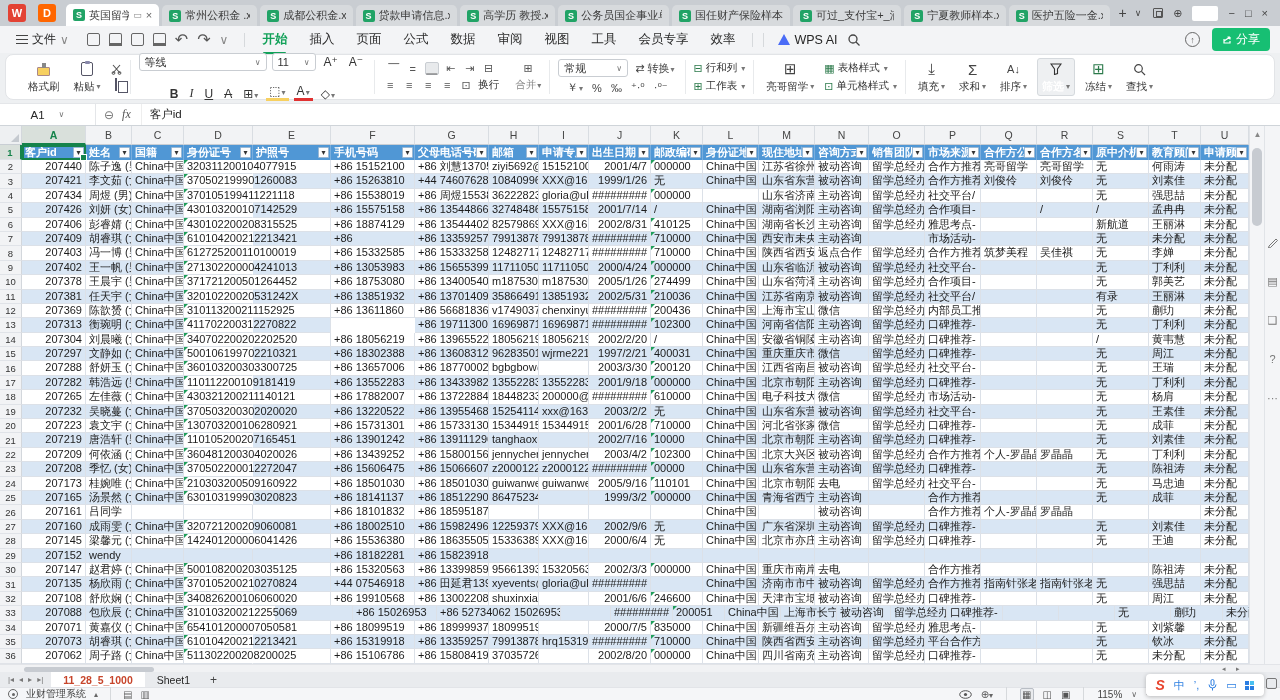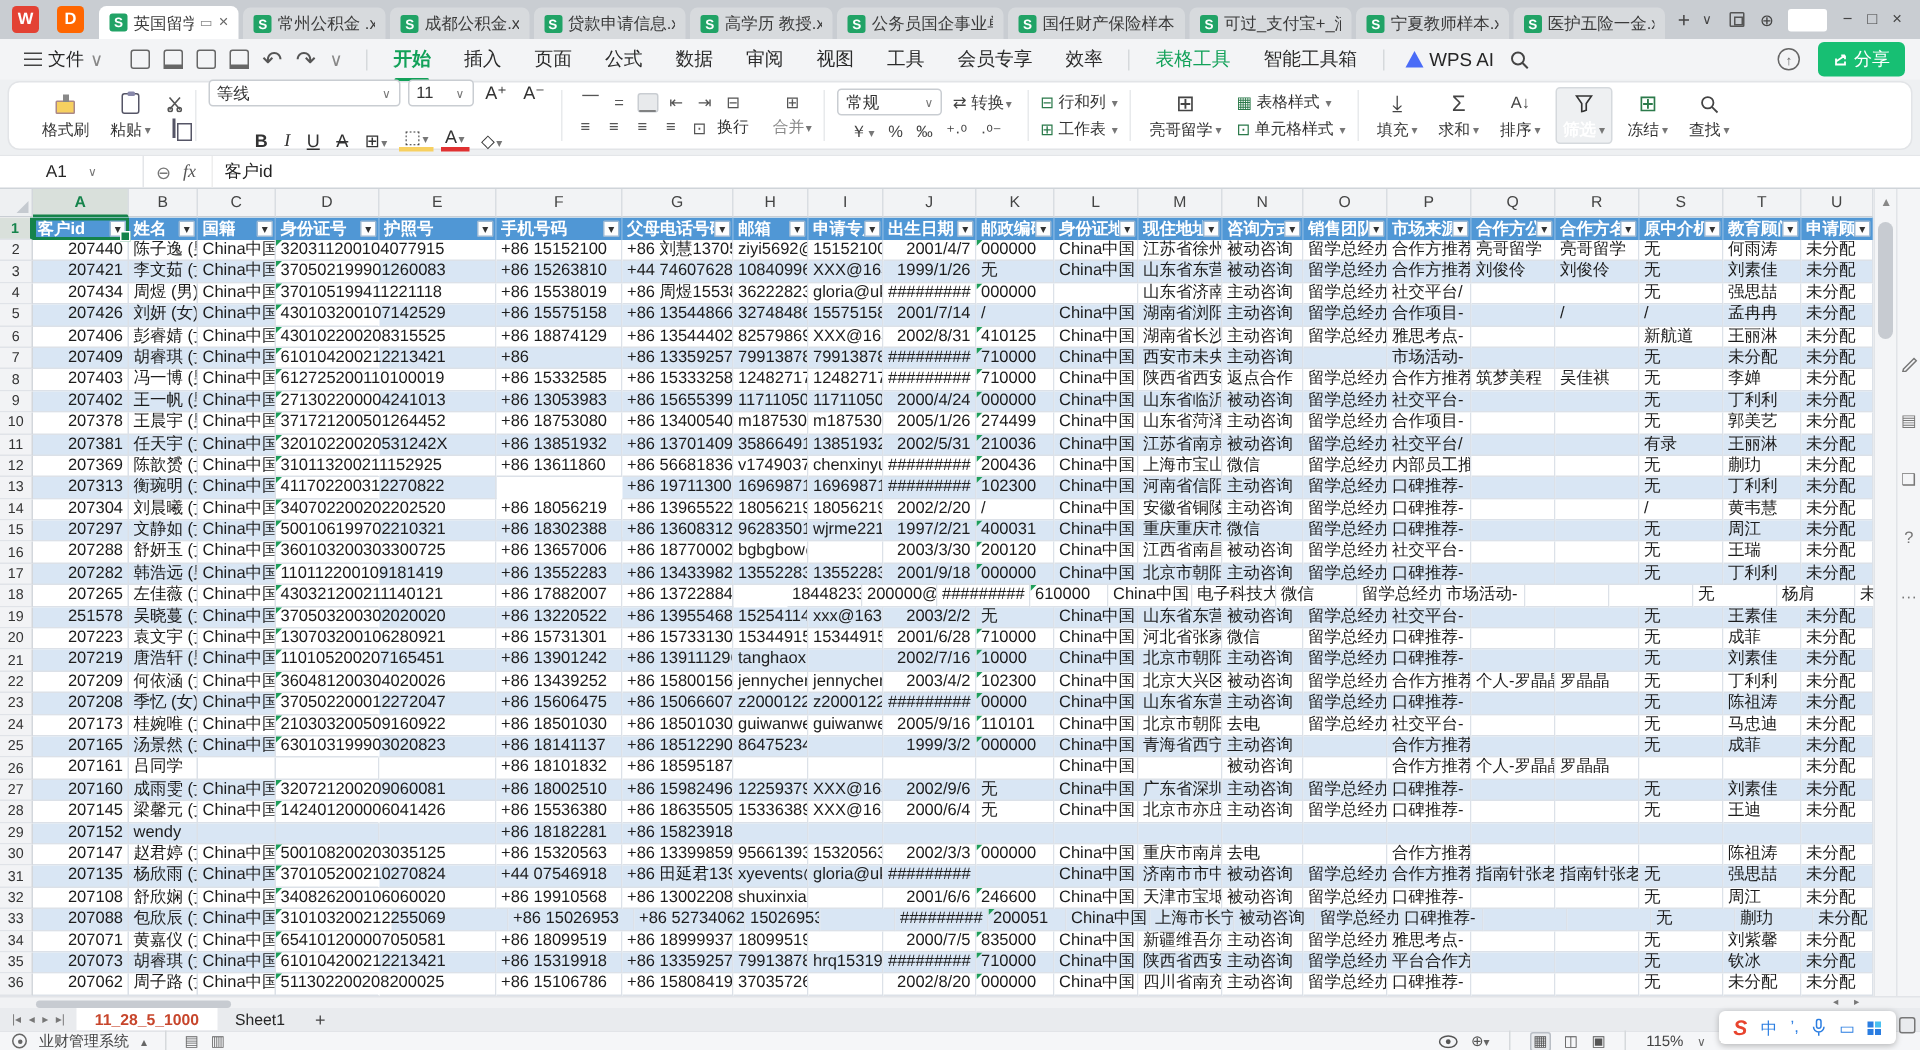--- a/index.html
+++ b/index.html
@@ -231,24 +231,20 @@
         <div class="menu-item">页面</div>
         <div class="menu-item">公式</div>
         <div class="menu-item">数据</div>
         <div class="menu-item">审阅</div>
         <div class="menu-item">视图</div>
         <div class="menu-item">工具</div>
         <div class="menu-item">会员专享</div>
         <div class="menu-item">效率</div>
       </div>
     <div class="vdiv"></div>
-    <div style="display:flex">
-        <div class="menu-item ctx">表格工具</div>
-        <div class="menu-item">智能工具箱</div>
-      </div>
     <div class="vdiv"></div>
     <div class="aitem">
       <span class="ailogo"></span>
       <span>WPS AI</span>
     </div>
     <svg width="14" height="14" viewBox="0 0 14 14">
         <circle cx="6" cy="6" r="4" fill="none" stroke="#444" stroke-width="1.3"></circle>
         <line x1="9" y1="9" x2="12.5" y2="12.5" stroke="#444" stroke-width="1.3"></line>
       </svg>
     <div class="mright">
@@ -961,38 +957,38 @@
       </div>
       <div class="r">
         <div class="rn">18</div>
         <div class="c ar" style="width: 64px;">207265</div>
         <div class="c" style="width: 46px;">左佳薇 (女</div>
         <div class="c" style="width: 52px;">China中国</div>
         <div class="c ovf tri" style="width: 69px;">430321200211140121</div>
         <div class="c" style="width: 78px;"></div>
         <div class="c" style="width: 84px;">+86 17882007</div>
         <div class="c" style="width: 74px;">+86 13722884680</div>
-        <div class="c" style="width: 50px; margin-left: 36px;">18448233</div>
+        <div class="c" style="width: 50px;">18448233</div>
         <div class="c" style="width: 50px;">200000@qq</div>
         <div class="c ar" style="width: 62px;">#########</div>
         <div class="c tri" style="width: 52px;">610000</div>
         <div class="c" style="width: 56px;">China中国</div>
         <div class="c" style="width: 56px;">电子科技大</div>
         <div class="c" style="width: 54px;">微信</div>
         <div class="c" style="width: 56px;">留学总经办</div>
         <div class="c" style="width: 56px;">市场活动-</div>
         <div class="c" style="width: 56px;"></div>
         <div class="c" style="width: 56px;"></div>
         <div class="c" style="width: 56px;">无</div>
         <div class="c" style="width: 52px;">杨肩</div>
         <div class="c" style="width: 48px;">未分配</div>
       </div>
       <div class="r band">
         <div class="rn">19</div>
-        <div class="c ar" style="width: 64px;">251578</div>
+        <div class="c ar" style="width: 64px;">207232</div>
         <div class="c" style="width: 46px;">吴晓蔓 (女</div>
         <div class="c" style="width: 52px;">China中国</div>
         <div class="c ovf tri" style="width: 69px;">370503200302020020</div>
         <div class="c" style="width: 78px;"></div>
         <div class="c" style="width: 84px;">+86 13220522</div>
         <div class="c" style="width: 74px;">+86 13955468251</div>
         <div class="c" style="width: 50px;">152541145</div>
         <div class="c" style="width: 50px;">xxx@163.c</div>
         <div class="c ar" style="width: 62px;">2003/2/2</div>
         <div class="c" style="width: 52px;">无</div>
@@ -1317,21 +1313,21 @@
         <div class="c" style="width: 56px;"></div>
         <div class="c" style="width: 56px;">无</div>
         <div class="c" style="width: 52px;">周江</div>
         <div class="c" style="width: 48px;">未分配</div>
       </div>
       <div class="r band">
         <div class="rn">33</div>
         <div class="c ar" style="width: 64px;">207088</div>
         <div class="c" style="width: 46px;">包欣辰 (女</div>
         <div class="c" style="width: 52px;">China中国</div>
-        <div class="c ovf tri" style="width: 77px;">310103200212255069</div>
+        <div class="c ovf tri" style="width: 91px;">310103200212255069</div>
         <div class="c" style="width: 78px;"></div>
         <div class="c" style="width: 84px;">+86 15026953</div>
         <div class="c" style="width: 74px;">+86 52734062</div>
         <div class="c" style="width: 50px;">150269534</div>
         <div class="c" style="width: 50px;"></div>
         <div class="c ar" style="width: 62px;">#########</div>
         <div class="c tri" style="width: 52px;">200051</div>
         <div class="c" style="width: 56px;">China中国</div>
         <div class="c" style="width: 56px;">上海市长宁</div>
         <div class="c" style="width: 54px;">被动咨询</div>

